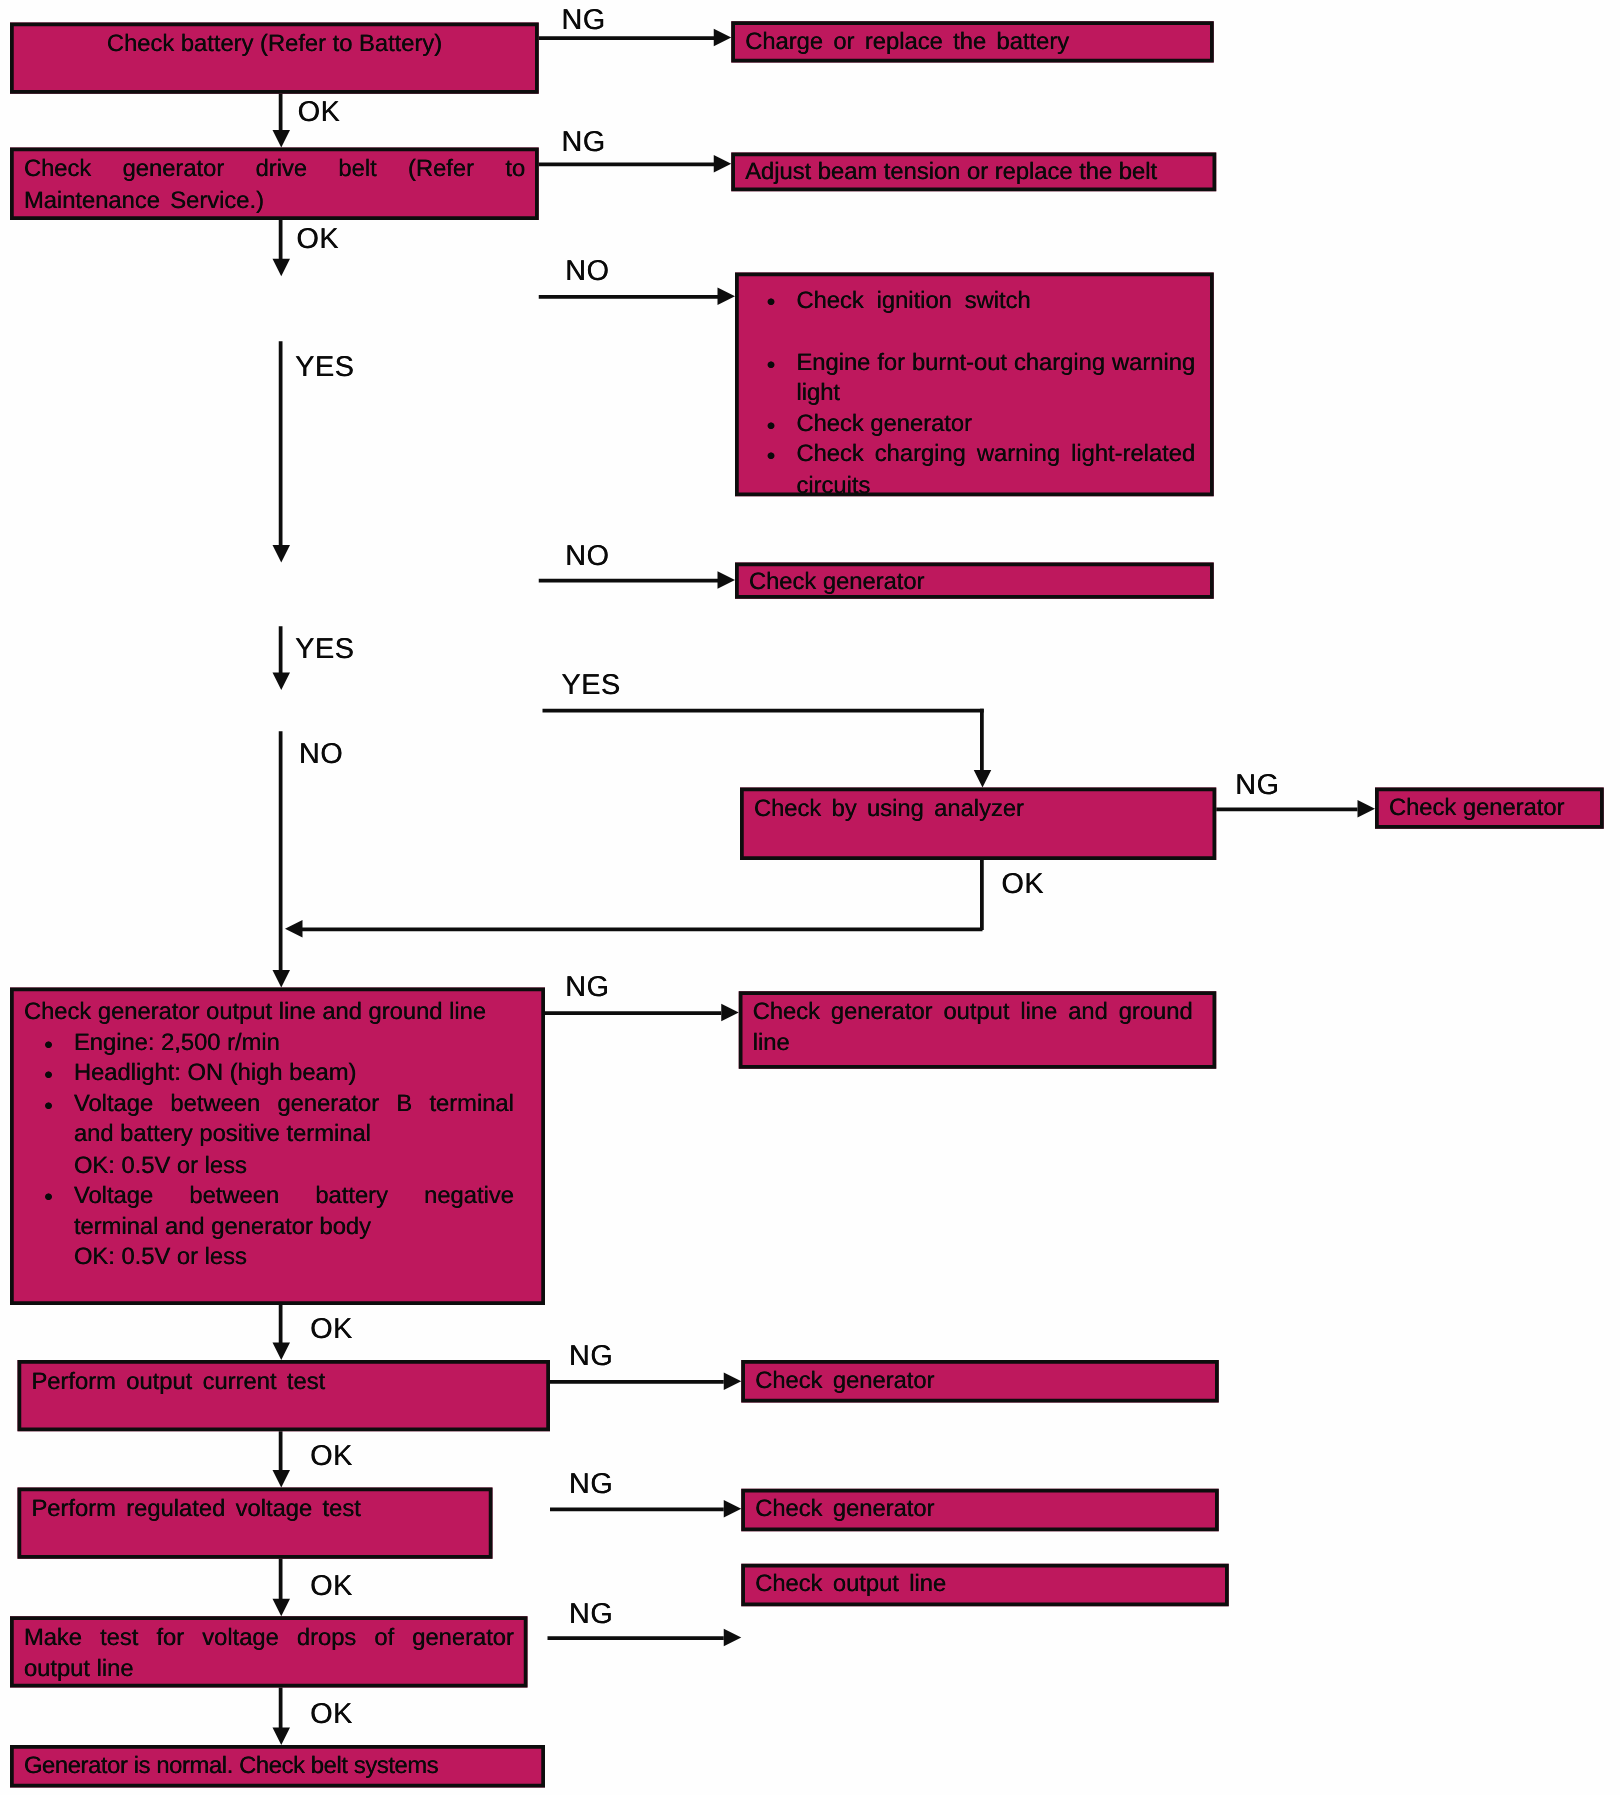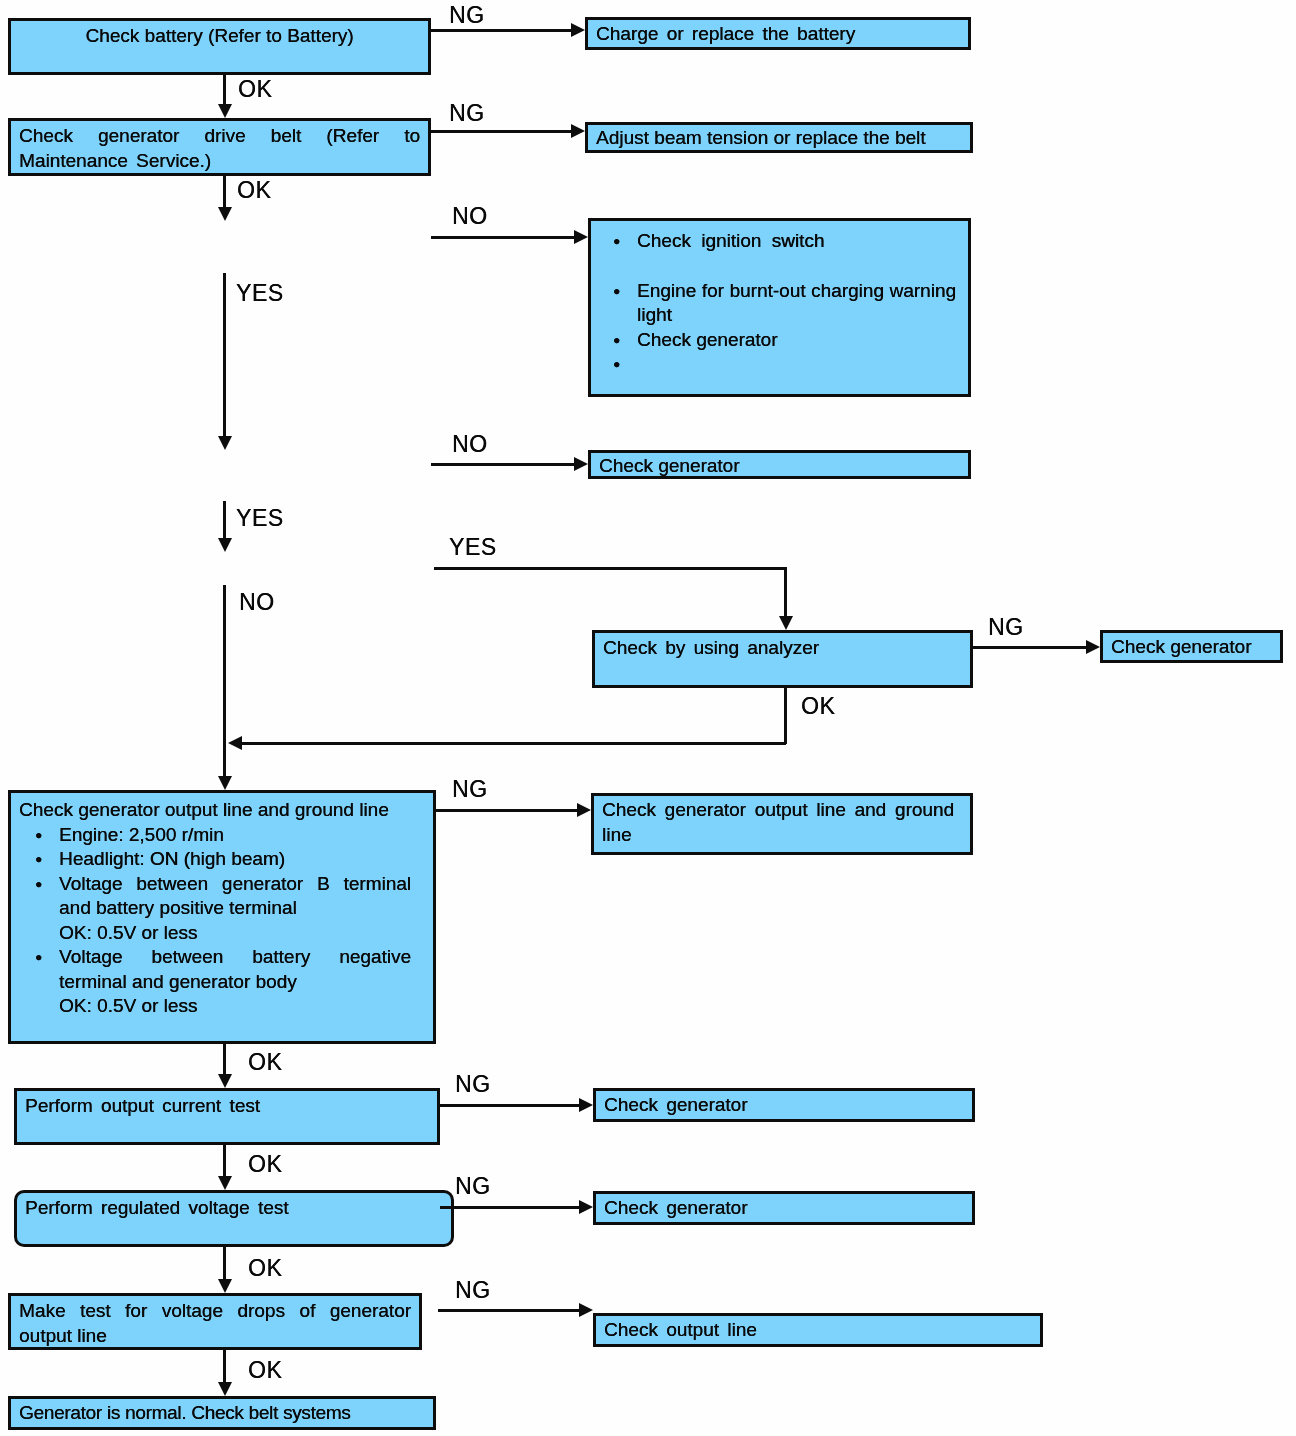--- a/index.html
+++ b/index.html
@@ -4,21 +4,21 @@
 <style>
   html,body { margin:0; padding:0; background:#ffffff; }
   .fc {
     position:relative; width:1296px; height:1436px; background:#fefefe;
     font-family:"Liberation Sans","DejaVu Sans",sans-serif;
     color:#0a0a0a;
     text-shadow:0.3px 0 0 currentColor; 
   }
   .box {
     position:absolute; box-sizing:border-box;
-    border:3px solid #0d0d0d; background:#7dd3fc;
+    border:3px solid #0d0d0d; background:#be185d;
     font-size:19px; line-height:24.5px; padding:3px 8px;
   }
   .jt { text-align:justify; }
   .ctr { text-align:center; }
   .lbl { position:absolute; font-size:23px; letter-spacing:0.5px; white-space:nowrap; }
   .hl { position:absolute; height:2.5px; background:#0d0d0d; }
   .vl { position:absolute; width:2.5px; background:#0d0d0d; }
   .ar { position:absolute; width:0; height:0; }
   .ar.r { border-top:7px solid transparent; border-bottom:7px solid transparent; border-left:14px solid #0d0d0d; }
   .ar.l { border-top:7px solid transparent; border-bottom:7px solid transparent; border-right:14px solid #0d0d0d; }
@@ -66,21 +66,21 @@
       <span class="tx jt">Voltage between battery negative terminal and generator body</span>
     </div>
     <div class="li">
       <span class="dot"></span>
       <span class="tx">OK: 0.5V or less</span>
     </div>
   </div>
 
   <div class="box ws" style="left:14px; top:1088px; width:426px; height:57px;">Perform output current test</div>
 
-  <div class="box ws" style="left:14px; top:1190px; width:440px; height:57px;border-radius:10px;">Perform regulated voltage test</div>
+  <div class="box ws" style="left:14px; top:1190px; width:380px; height:57px;">Perform regulated voltage test</div>
 
   <div class="box jt" style="left:8px; top:1293px; width:414px; height:57px;">Make test for voltage drops of generator output line</div>
 
   <div class="box" style="left:8px; top:1396px; width:428px; height:34px; padding-top:2px; letter-spacing:-0.3px;">Generator is normal. Check belt systems</div>
 
   <div class="box ws" style="left:585px; top:17px; width:386px; height:33px; padding-top:2px;">Charge or replace the battery</div>
 
   <div class="box" style="left:585px; top:122px; width:388px; height:31px; padding-top:1px;">Adjust beam tension or replace the belt</div>
 
   <div class="box r3" style="left:588px; top:218px; width:383px; height:179px; padding-top:8px;">
@@ -91,38 +91,39 @@
     <div class="li">
       <span class="dot">●</span>
       <span class="tx jt">Engine for burnt-out charging warning light</span>
     </div>
     <div class="li">
       <span class="dot">●</span>
       <span class="tx">Check generator</span>
     </div>
     <div class="li">
       <span class="dot">●</span>
+      <span class="tx jt">Check charging warning light-related circuits</span>
     </div>
   </div>
 
   <div class="box" style="left:588px; top:450px; width:383px; height:29px; padding-top:1px;">Check generator</div>
 
   <div class="box ws" style="left:592px; top:630px; width:381px; height:58px;">Check by using analyzer</div>
 
   <div class="box" style="left:1100px; top:630px; width:183px; height:33px; padding-top:2px;">Check generator</div>
 
   <div class="box" style="left:591px; top:793px; width:382px; height:62px; padding-top:2px;">
     <div class="jt" style="width:352px;">Check generator output line and ground line</div>
   </div>
 
   <div class="box ws" style="left:593px; top:1088px; width:382px; height:34px; padding-top:2px;">Check generator</div>
 
   <div class="box ws" style="left:593px; top:1191px; width:382px; height:34px; padding-top:2px;">Check generator</div>
 
-  <div class="box ws" style="left:593px; top:1313px; width:450px; height:34px; padding-top:2px;">Check output line</div>
+  <div class="box ws" style="left:593px; top:1251px; width:390px; height:34px; padding-top:2px;">Check output line</div>
 
   <div class="lbl" style="left:449px; top:2px;">NG</div>
   <div class="lbl" style="left:449px; top:100px;">NG</div>
   <div class="lbl" style="left:452px; top:203px;">NO</div>
   <div class="lbl" style="left:452px; top:431px;">NO</div>
   <div class="lbl" style="left:449px; top:534px;">YES</div>
   <div class="lbl" style="left:988px; top:614px;">NG</div>
   <div class="lbl" style="left:452px; top:776px;">NG</div>
   <div class="lbl" style="left:455px; top:1071px;">NG</div>
   <div class="lbl" style="left:455px; top:1173px;">NG</div>

